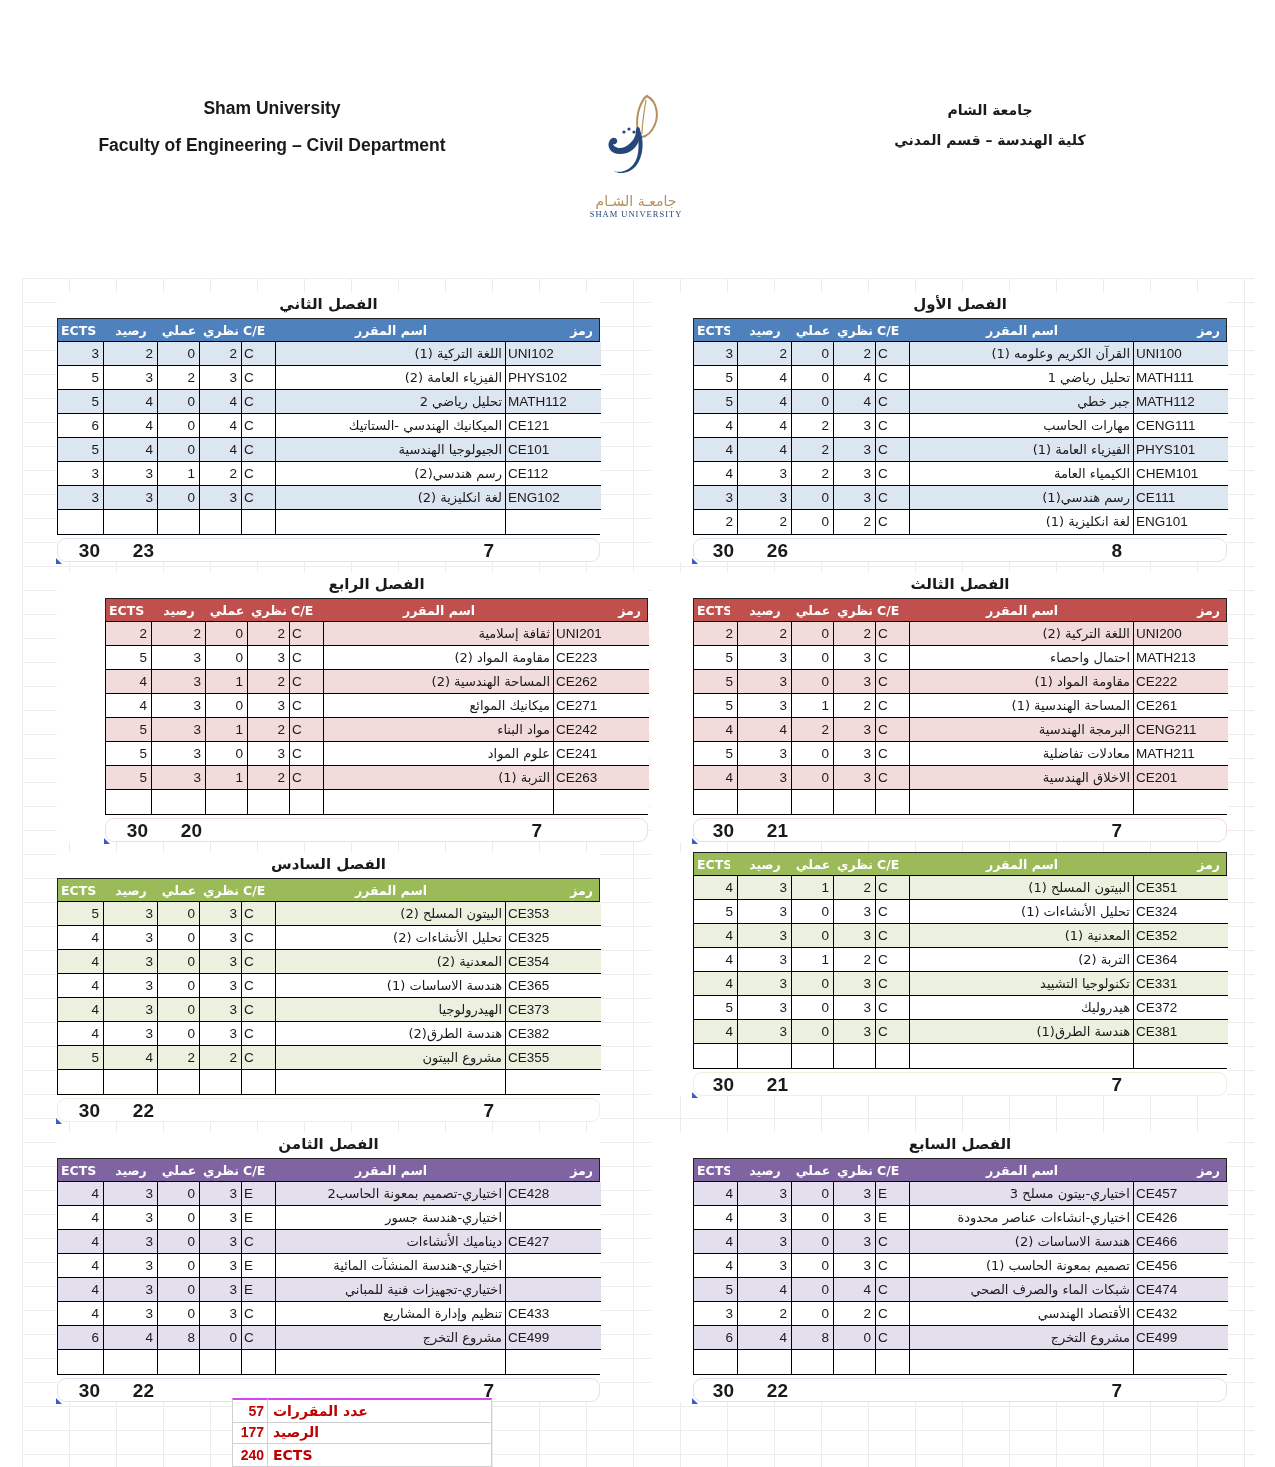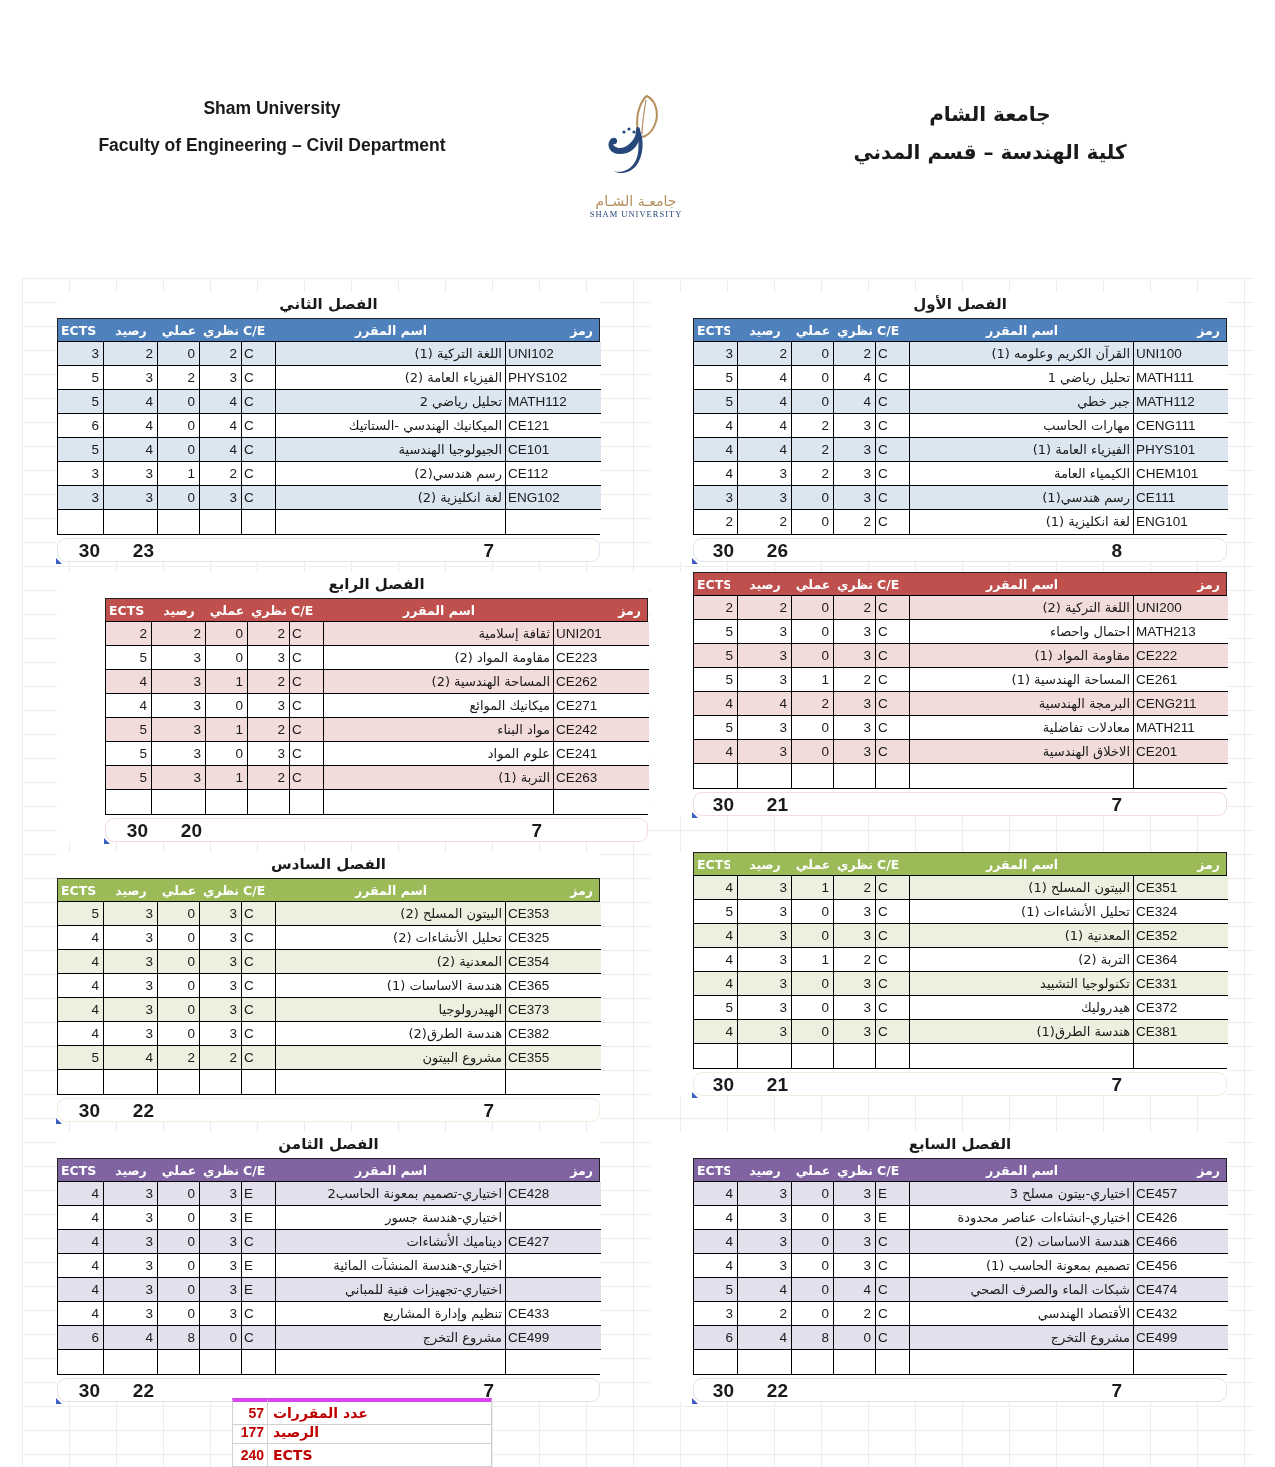--- a/index.html
+++ b/index.html
@@ -10,21 +10,21 @@
   
   .gridbg{
     position:absolute;left:22px;top:278px;width:1232px;height:1189px;
     background-image:linear-gradient(to right,#ececec 1px,transparent 1px),
                      linear-gradient(to bottom,#ececec 1px,transparent 1px);
     background-size:47px 24px;
   }
   
   .hdr-en{position:absolute;left:60px;top:98px;width:424px;text-align:center;font-weight:bold;font-size:17.5px;}
   .hdr-en .l1{margin-bottom:16px;}
-  .hdr-ar{position:absolute;left:838px;top:102px;width:304px;text-align:center;font-weight:bold;font-size:20px;font-family:"DejaVu Sans",sans-serif;direction:rtl;}
+  .hdr-ar{position:absolute;left:838px;top:102px;width:304px;text-align:center;font-weight:bold;font-size:14px;font-family:"DejaVu Sans",sans-serif;direction:rtl;}
   .hdr-ar .l1{margin-bottom:14px;}
   .logo{position:absolute;left:578px;top:92px;width:116px;text-align:center;}
   .logo .cap-ar{font-size:14px;color:#b5905d;font-family:"DejaVu Sans",sans-serif;margin-top:1px;}
   .logo .cap-en{font-size:8.5px;color:#26477a;letter-spacing:1px;font-family:"Liberation Serif",serif;}
   
   .sem-table{position:absolute;background:#fff;z-index:2;}
   .pane-left {--cols:46px 54px 42px 42px 34px 230px 95px;width:543px;}
   .pane-right{--cols:44px 54px 42px 42px 34px 224px 94px;width:534px;padding-left:42px;}
   .sem-title{height:26px;line-height:24px;text-align:center;font-weight:bold;font-size:15px;background:#fff;font-family:"DejaVu Sans",sans-serif;}
   .hrow,.drow,.totals{display:grid;grid-template-columns:var(--cols);}
@@ -59,21 +59,21 @@
   .theme-green  .totals{border:1px solid #ebf1de;}
   .theme-purple .totals{border:1px solid #e4dfec;}
   .totals::before{content:"";position:absolute;left:-2px;bottom:-3px;width:0;height:0;
     border-left:6px solid #3b5fc0;border-top:6px solid transparent;}
   .totals .count{text-align:right;padding-right:12px;}
   
   .summary{position:absolute;left:232px;top:1398px;width:260px;z-index:2;background:#fff;color:#C00000;font-weight:bold;font-size:14px;}
   .srow{display:grid;grid-template-columns:36px 224px;height:23px;line-height:22px;}
   .srow > div{border-right:1px solid #d0d0d0;border-bottom:1px solid #d0d0d0;box-sizing:border-box;}
   .srow > div:first-child{border-left:1px solid #d0d0d0;}
-  .srow:first-child > div{border-top:4px solid #d946ef;}
+  .srow:first-child > div{border-top:2px solid #d946ef;}
   .sval{text-align:right;padding-right:3px;}
   .slab{text-align:left;padding-left:5px;direction:rtl;text-align:left;font-family:"DejaVu Sans",sans-serif;}
 </style>
 </head>
 <body>
 
 <div class="gridbg"></div>
 
 <div class="hdr-en">
   <div class="l1">Sham University</div>
@@ -287,20 +287,21 @@
         <div class="dc n">30</div>
         <div class="dc n">23</div>
         <div class="dc"></div>
         <div class="dc"></div>
         <div class="dc"></div>
         <div class="dc count">7</div>
         <div class="dc"></div>
       </div>
     </div>
     <div class="sem-table theme-red pane-right" style="left: 651px; top: 572px;">
+      <div class="sem-title">الفصل الثالث</div>
       <div class="hrow">
         <div class="hc h-ects"><span>ECTS</span></div>
         <div class="hc h-credit"><span>رصيد</span></div>
         <div class="hc h-prac"><span>عملي</span></div>
         <div class="hc h-theory"><span>نظري</span></div>
         <div class="hc h-ce"><span>C/E</span></div>
         <div class="hc h-name"><span>اسم المقرر</span></div>
         <div class="hc h-code"><span>رمز</span></div>
       </div>
       <div class="tbody">

